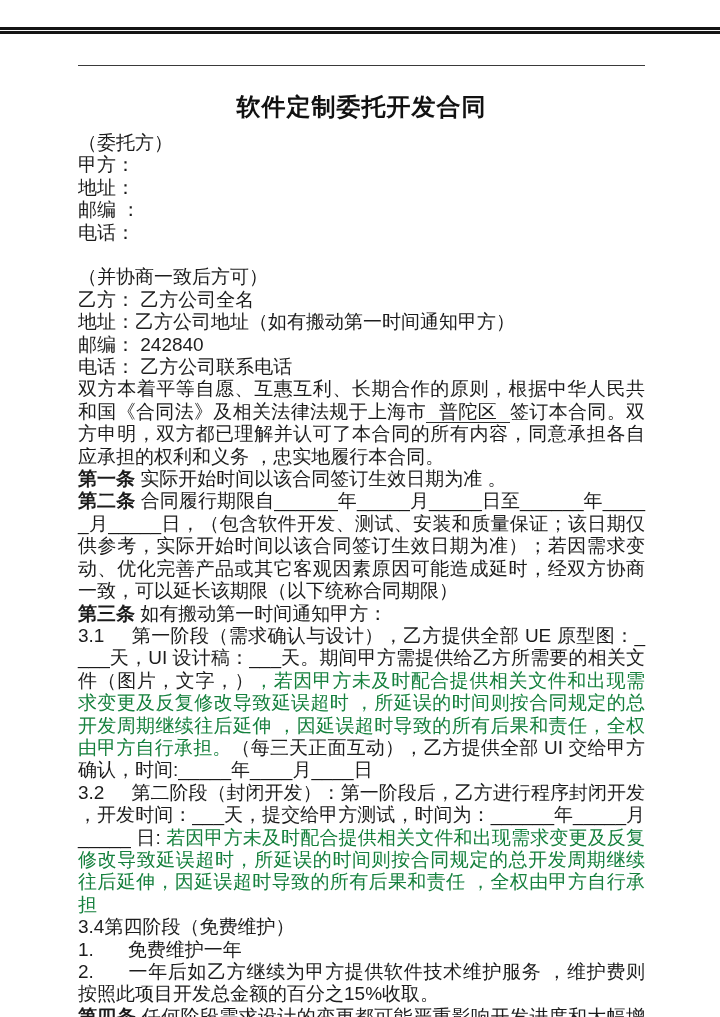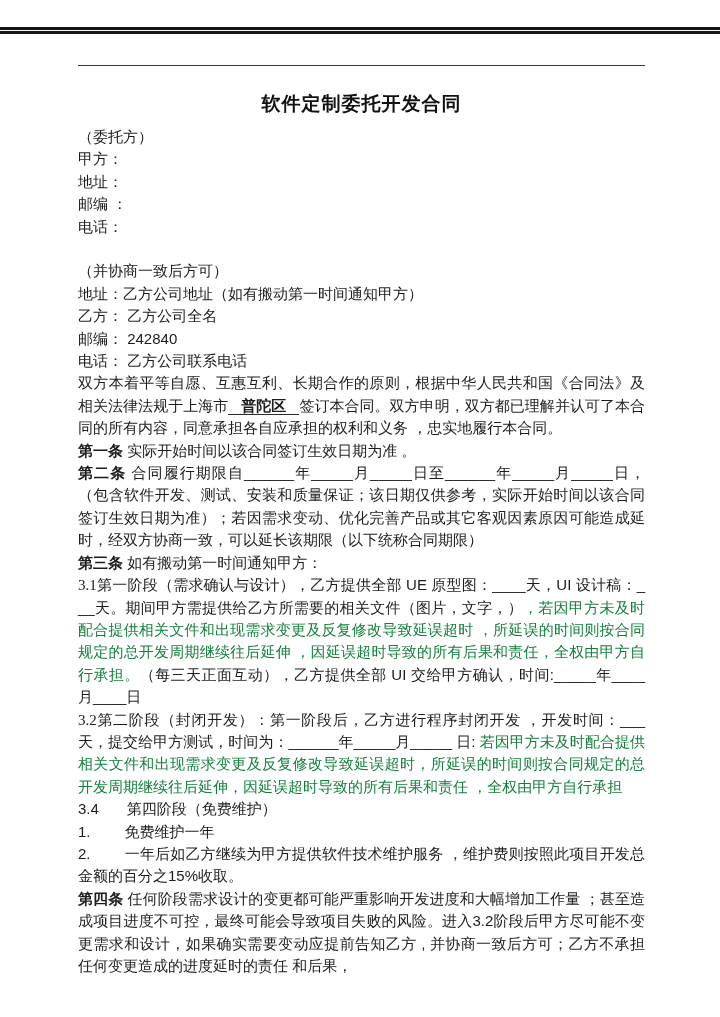--- a/index.html
+++ b/index.html
@@ -18,42 +18,41 @@
   }
   .content{padding:0 75px 0 78px;}
   .header-rule{
     margin-top:31px;
     border-top:1.5px solid #3a3a3a;
     height:0;
   }
   .doc-title{
     margin:25px 0 9px 0;
     text-align:center;
-    font-size:19px;
+    font-size:24px;
     font-weight:bold;
     letter-spacing:1px;
     color:#111;
   }
   p.line{
     margin:0;
-    font-size:15px;
+    font-size:19px;
     line-height:22.4px;
     text-align:justify;
     word-break:break-all;
   }
   .gap{height:22.4px;}
   .label{font-weight:bold;}
   .red{color:#15803d;}
   .blank-underline{
     border-bottom:1px solid #2b2b2b;
     padding:0 13px;
-    font-weight:bold;
   }
-  .num-wide{font-family:Liberation Serif, serif;}
-  .num-mid{margin-right:28px;}
+  .num-wide{margin-right:27px;}
+  .num-mid{margin-right:0;}
   .num-item{margin-right:34px;}
 </style>
 </head>
 <body>
 
 <div class="page">
   <div class="topbar"></div>
   <div class="content">
     <div class="header-rule"></div>
 
@@ -61,22 +60,22 @@
 
     <p class="line">（委托方）</p>
     <p class="line">甲方：</p>
     <p class="line">地址：</p>
     <p class="line">邮编 ：</p>
     <p class="line">电话：</p>
 
     <div class="gap"></div>
 
     <p class="line">（并协商一致后方可）</p>
+    <p class="line">乙方：  乙方公司全名</p>
     <p class="line">地址：乙方公司地址（如有搬动第一时间通知甲方）</p>
-    <p class="line">乙方：  乙方公司全名</p>
     <p class="line">邮编：  242840</p>
     <p class="line">电话：  乙方公司联系电话</p>
 
     <p class="line"><span>双方本着平等自愿、互惠互利、长期合作的原则，根据中华人民共和国《合同法》及相关法律法规于上海市</span><span class="blank-underline">普陀区</span><span>签订本合同。双方申明，双方都已理解并认可了本合同的所有内容，同意承担各自应承担的权利和义务 ，忠实地履行本合同。</span></p>
 
     <p class="line"><span class="label">第一条</span><span> 实际开始时间以该合同签订生效日期为准 。</span></p>
 
     <p class="line"><span class="label">第二条</span><span> 合同履行期限自______年_____月_____日至______年_____月_____日，（包含软件开发、测试、安装和质量保证；该日期仅供参考，实际开始时间以该合同签订生效日期为准）；若因需求变动、优化完善产品或其它客观因素原因可能造成延时，经双方协商一致，可以延长该期限（以下统称合同期限）</span></p>
 
     <p class="line"><span class="label">第三条</span><span> 如有搬动第一时间通知甲方：</span></p>

